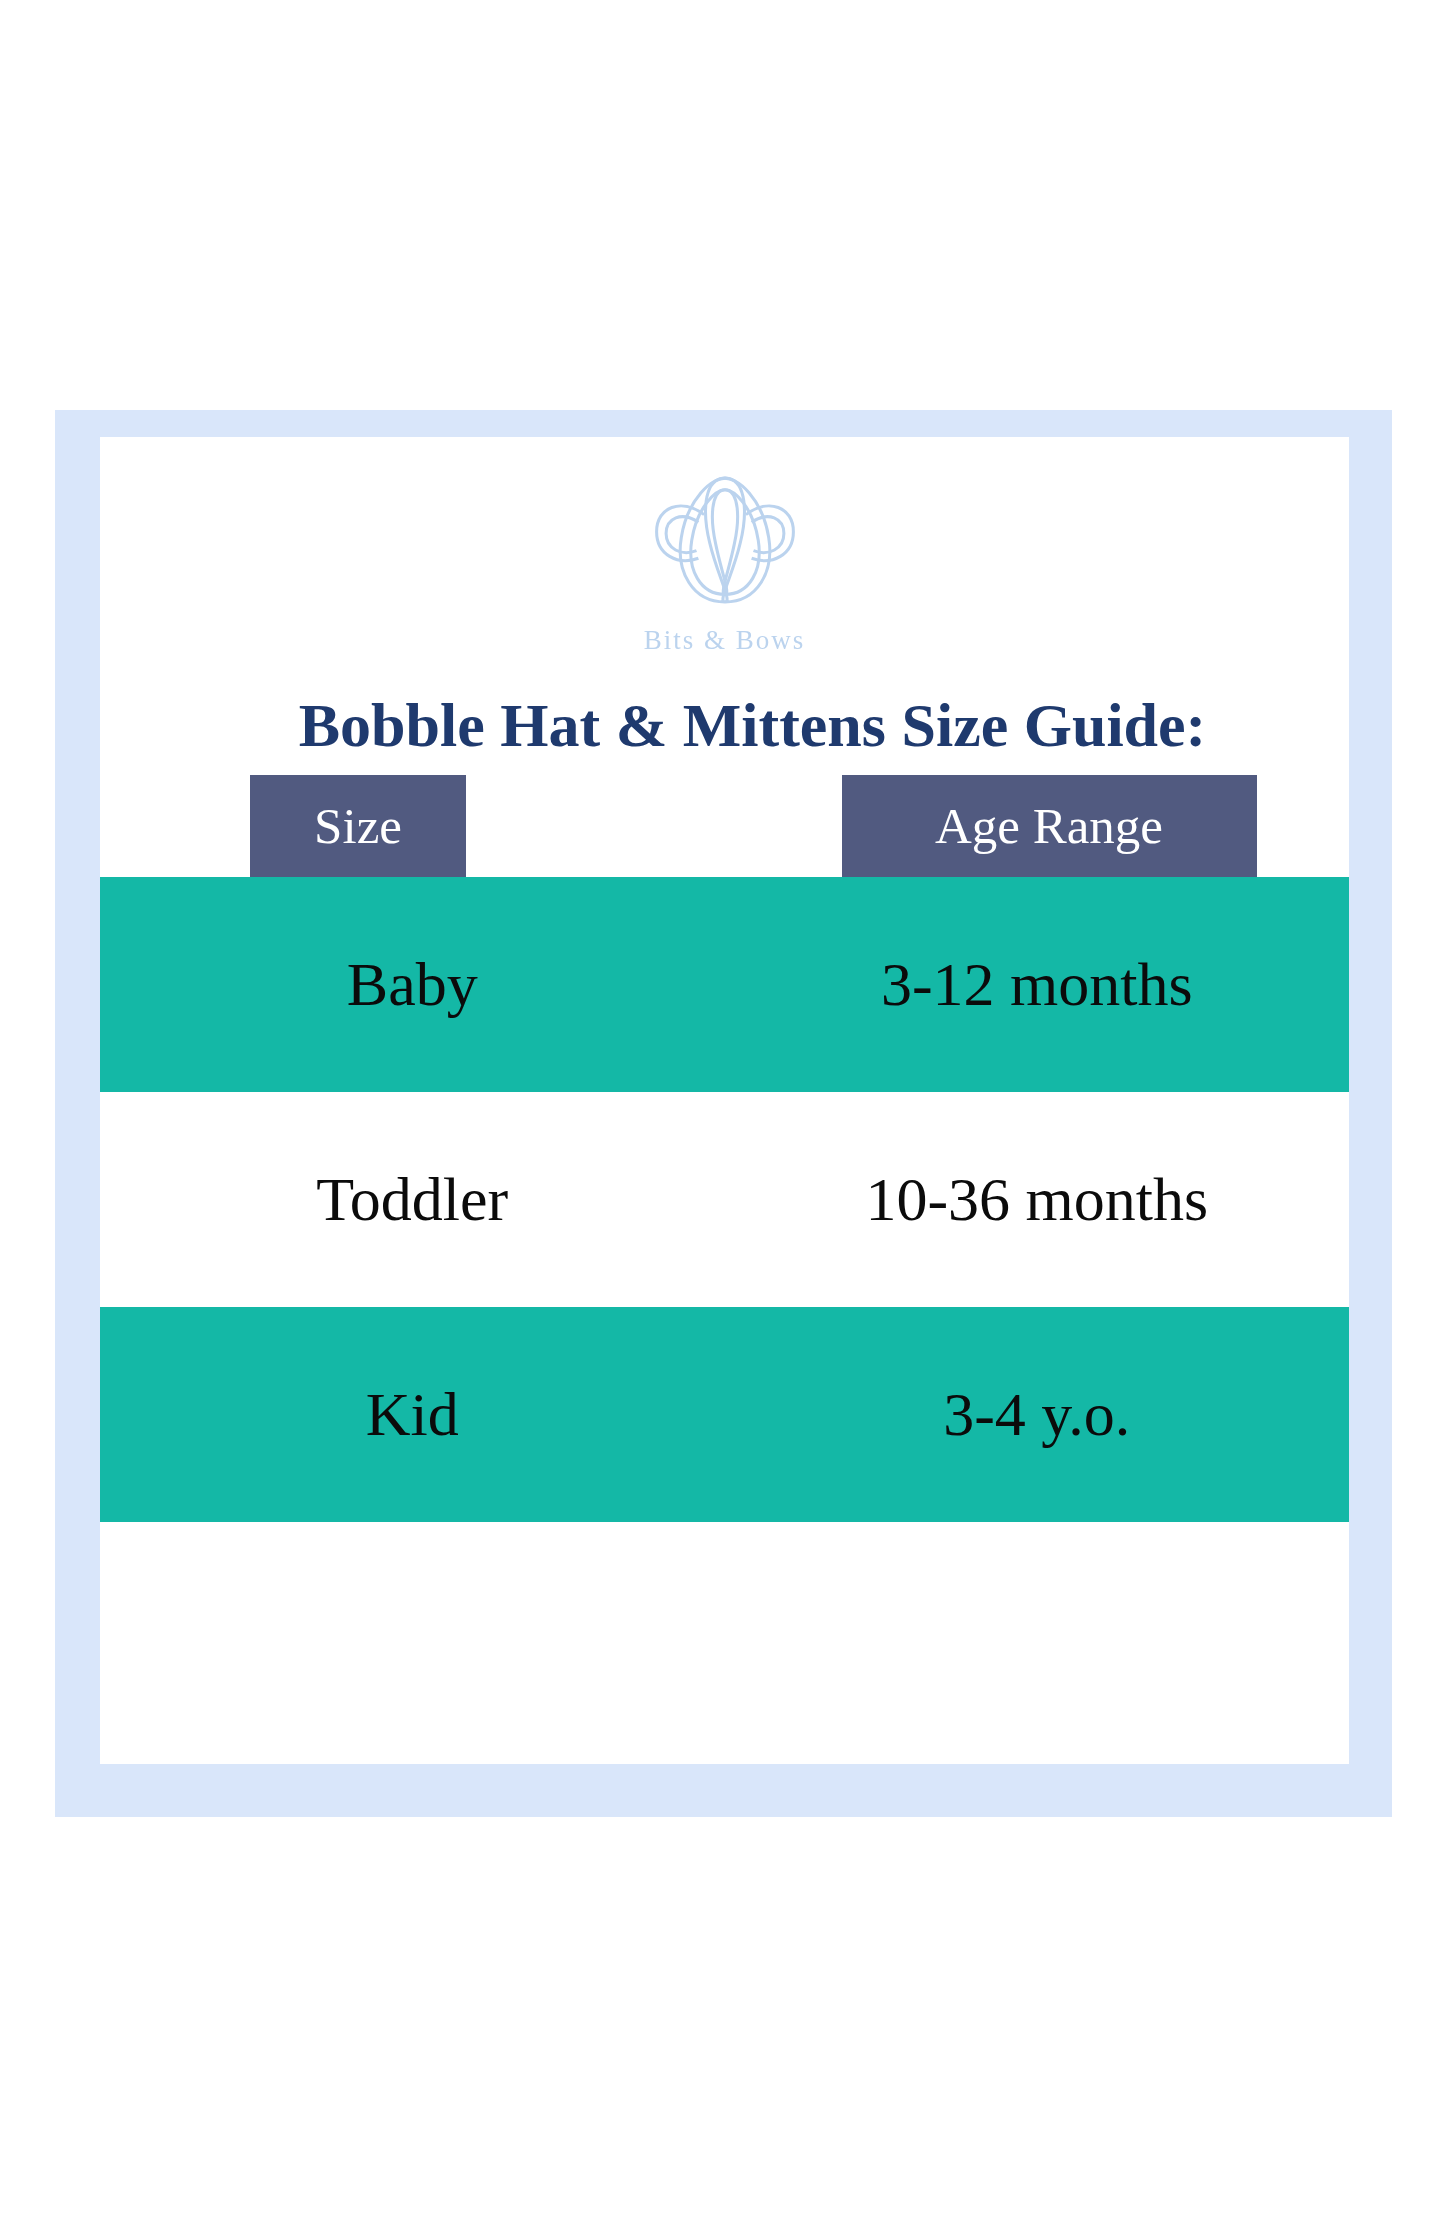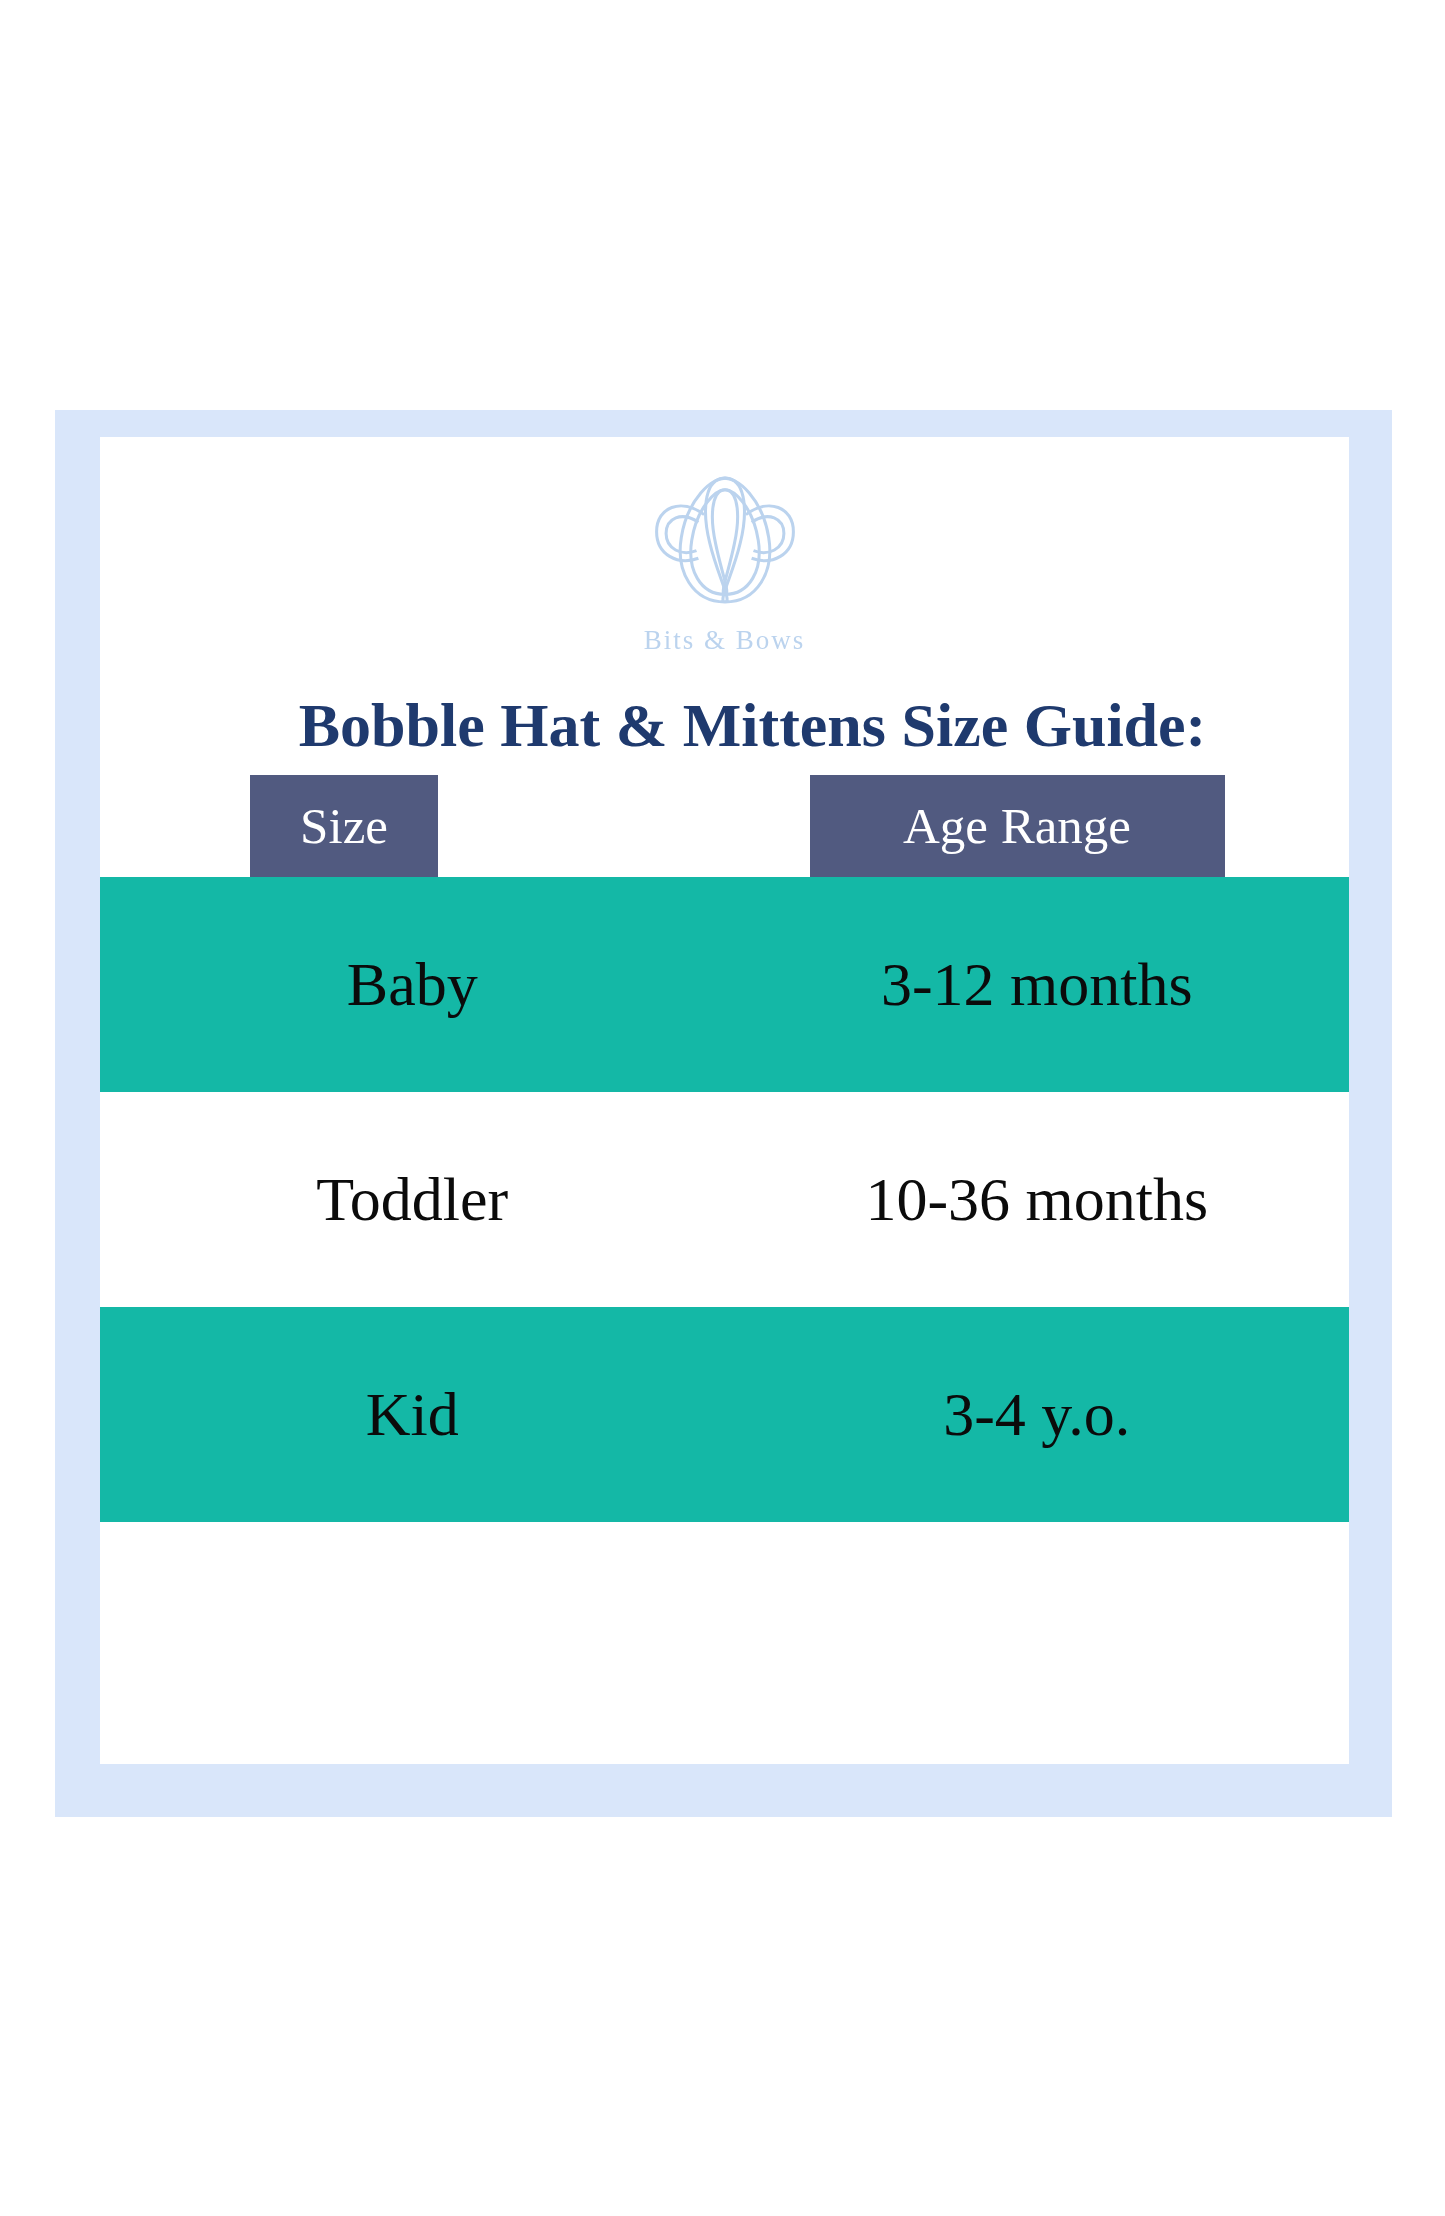--- a/index.html
+++ b/index.html
@@ -102,22 +102,22 @@
     background: #515A80;
     color: #FFFFFF;
     font-family: "Liberation Serif", "DejaVu Serif", serif;
     font-weight: normal;
     font-size: 51px;
     line-height: 102px;
     height: 102px;
     text-align: center;
     white-space: nowrap;
   }
-  th.th-size .header-chip { width: 188px; margin-left: 150px; }
-  th.th-age  .header-chip { width: 415px; margin-left: 85px; }
+  th.th-size .header-chip { width: 216px; margin-left: 150px; }
+  th.th-age  .header-chip { width: 415px; margin-left: 117px; }
 
   .size-table tbody td {
     height: 215px;
     padding: 0;
     vertical-align: middle;
     text-align: center;
     font-family: "Liberation Serif", "DejaVu Serif", serif;
     font-weight: normal;
     font-size: 62px;
     color: #0B0B0B;

